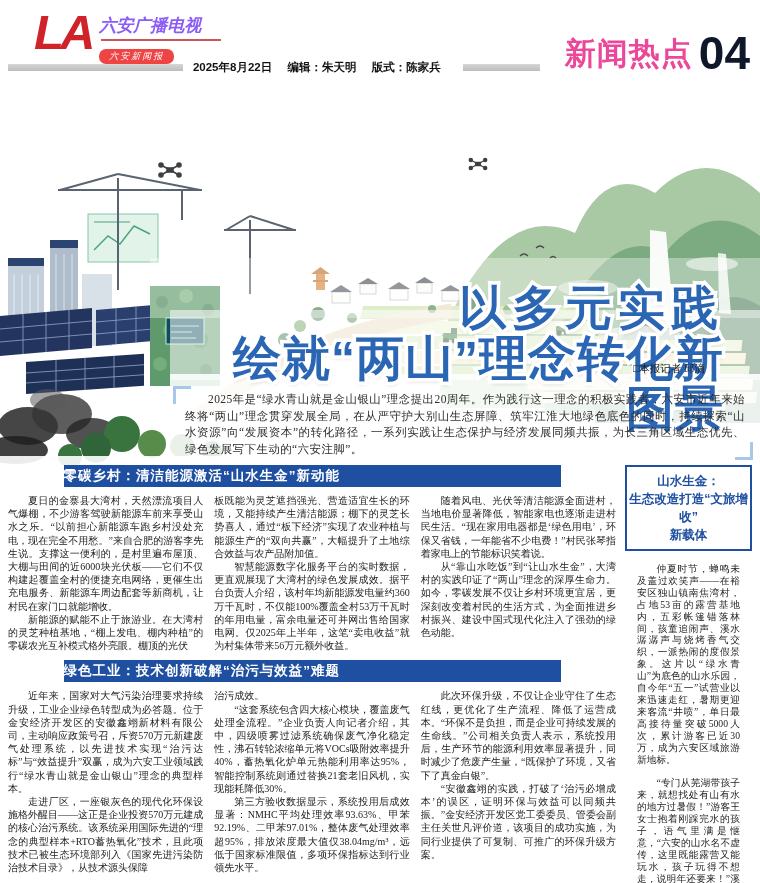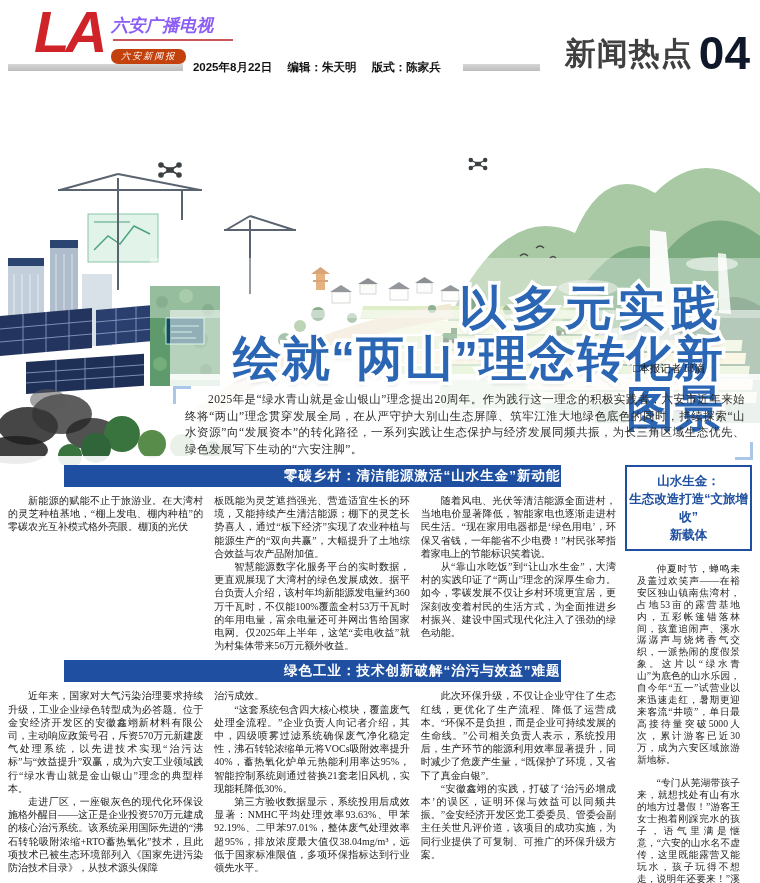--- a/index.html
+++ b/index.html
@@ -1,37 +1,37 @@
 <!DOCTYPE html>
 <html><head>
 <meta charset="utf-8">
 <style>
   html,body{margin:0;padding:0;background:#e9e9e9;}
   .page{position:relative;width:760px;height:883px;margin:0 auto;background:#fff;overflow:hidden;
         font-family:"Liberation Serif",serif;color:#1c1c1c;}
   
   .masthead{position:relative;height:78px;}
   .brand{position:absolute;left:34px;top:8px;display:flex;align-items:flex-start;}
-  .monogram{font-family:"Liberation Sans",sans-serif;font-weight:900;font-size:58px;line-height:48px;
+  .monogram{font-family:"Liberation Sans",sans-serif;font-weight:900;font-size:49px;line-height:48px;
             color:#cf2229;letter-spacing:-4px;font-style:italic;}
   .brand-text{margin-left:8px;padding-top:6px;}
   .brand-name{display:block;color:#8b5cf6;font-weight:bold;font-size:17px;font-style:italic;
               font-family:"Liberation Serif",serif;white-space:nowrap;}
   .brand-rule{display:block;height:2px;width:120px;background:#c9565b;margin:2px 0 4px 2px;}
-  .brand-badge{display:inline-block;background:#c2410c;color:#fff;font-size:9px;line-height:13px;
+  .brand-badge{display:inline-block;background:#ef4444;color:#fff;font-size:9px;line-height:13px;
                padding:1px 10px;border-radius:7px;letter-spacing:2px;font-style:italic;}
   .dateline{position:absolute;left:0;top:60px;width:540px;display:flex;align-items:center;}
   .rule-bar{height:7px;background:linear-gradient(#d6d6d6,#bdbdbd);}
   .rule-bar.l{width:208px;margin-left:8px;}
   .rule-bar.r{width:92px;}
   .date-text{font-family:"Liberation Sans",sans-serif;font-weight:bold;font-size:11.5px;color:#111;
              padding:0 10px;white-space:nowrap;}
   .date-text span{margin-right:12px;}
   .section-mark{position:absolute;right:10px;top:32px;display:flex;align-items:flex-end;}
-  .section-name{font-family:"Liberation Sans",sans-serif;font-weight:900;font-size:31px;color:#404040;
+  .section-name{font-family:"Liberation Sans",sans-serif;font-weight:900;font-size:31px;color:#ec4899;
                 letter-spacing:1px;line-height:40px;}
   .page-no{font-family:"Liberation Sans",sans-serif;font-weight:900;font-size:46px;color:#0f172a;
            line-height:42px;margin-left:6px;}
   
   .hero{position:relative;height:387px;}
   .hero svg{position:absolute;left:0;top:0;}
   .headline{position:absolute;left:212px;top:204px;width:512px;text-align:right;
             font-family:"Liberation Sans",sans-serif;font-weight:700;}
   .hl{position:relative;}
   .hl .stroke{position:absolute;left:0;right:0;color:#fff;-webkit-text-stroke:7px #fff;
@@ -42,21 +42,21 @@
   .byline{position:absolute;left:633px;top:284px;font-size:10.5px;color:#222;white-space:nowrap;}
   .intro{position:absolute;left:185px;top:313px;width:560px;font-size:11.5px;line-height:16.6px;
          color:#2e2e2e;text-align:justify;letter-spacing:.4px;}
   .intro p{margin:0;text-indent:2em;}
   .corner{position:absolute;width:15px;height:15px;}
   .corner.tl{left:-12px;top:-5px;border-left:3px solid #a9c7e8;border-top:3px solid #a9c7e8;}
   .corner.br{right:-8px;bottom:-3px;border-right:3px solid #a9c7e8;border-bottom:3px solid #a9c7e8;}
   
   .content{display:flex;gap:9px;padding:0 8px;height:418px;}
   .main-left{width:608px;flex:none;}
-  .bar-title{width:497px;margin:0 auto 7px auto;background:#1e4fa0;color:#fff;text-align:right;
+  .bar-title{width:497px;margin:0 auto 7px auto;background:#1e4fa0;color:#fff;text-align:left;
              font-family:"Liberation Sans",sans-serif;font-weight:bold;font-size:13.5px;
              line-height:22px;height:22px;letter-spacing:1px;}
   .article{margin-bottom:8px;}
   .cols{display:flex;gap:11px;}
   .col{flex:1;font-size:10px;line-height:13.2px;text-align:justify;color:#1c1c1c;}
   .col p{margin:0;text-indent:2em;}
   .col p.cont{text-indent:0;}
   .side{flex:1;}
   .side-title-box{border:2px solid #1e4fa0;color:#1e4fa0;text-align:center;
                   font-family:"Liberation Sans",sans-serif;font-weight:bold;font-size:12.5px;
@@ -333,39 +333,40 @@
     </div>
   </div>
 
   <div class="content">
     <div class="main-left">
 
       <section class="article">
         <div class="bar-title">零碳乡村：清洁能源激活“山水生金”新动能</div>
         <div class="cols">
           <div class="col">
+            <p>夏日的金寨县大湾村，天然漂流项目人气爆棚，不少游客驾驶新能源车前来享受山水之乐。“以前担心新能源车跑乡村没处充电，现在完全不用愁。”来自合肥的游客李先生说。支撑这一便利的，是村里遍布屋顶、大棚与田间的近6000块光伏板——它们不仅构建起覆盖全村的便捷充电网络，更催生出充电服务、新能源车周边配套等新商机，让村民在家门口就能增收。</p>
             <p>新能源的赋能不止于旅游业。在大湾村的灵芝种植基地，“棚上发电、棚内种植”的零碳农光互补模式格外亮眼。棚顶的光伏</p>
           </div>
           <div class="col">
             <p class="cont">板既能为灵芝遮挡强光、营造适宜生长的环境，又能持续产生清洁能源；棚下的灵芝长势喜人，通过“板下经济”实现了农业种植与能源生产的“双向共赢”，大幅提升了土地综合效益与农产品附加值。</p>
             <p>智慧能源数字化服务平台的实时数据，更直观展现了大湾村的绿色发展成效。据平台负责人介绍，该村年均新能源发电量约360万千瓦时，不仅能100%覆盖全村53万千瓦时的年用电量，富余电量还可并网出售给国家电网。仅2025年上半年，这笔“卖电收益”就为村集体带来56万元额外收益。</p>
           </div>
           <div class="col">
             <p>随着风电、光伏等清洁能源全面进村，当地电价显著降低，智能家电也逐渐走进村民生活。“现在家用电器都是‘绿色用电’，环保又省钱，一年能省不少电费！”村民张琴指着家电上的节能标识笑着说。</p>
             <p>从“靠山水吃饭”到“让山水生金”，大湾村的实践印证了“两山”理念的深厚生命力。如今，零碳发展不仅让乡村环境更宜居，更深刻改变着村民的生活方式，为全面推进乡村振兴、建设中国式现代化注入了强劲的绿色动能。</p>
           </div>
         </div>
       </section>
 
       <section class="article">
         <div class="bar-title">绿色工业：技术创新破解“治污与效益”难题</div>
         <div class="cols">
           <div class="col">
             <p>近年来，国家对大气污染治理要求持续升级，工业企业绿色转型成为必答题。位于金安经济开发区的安徽鑫翊新材料有限公司，主动响应政策号召，斥资570万元新建废气处理系统，以先进技术实现“治污达标”与“效益提升”双赢，成为六安工业领域践行“绿水青山就是金山银山”理念的典型样本。</p>
-            <p>走进厂区，一座银灰色的现代化环保设施格外醒目——这正是企业投资570万元建成的核心治污系统。该系统采用国际先进的“沸石转轮吸附浓缩+RTO蓄热氧化”技术，且此项技术已被生态环境部列入《国家先进污染防治技术目录》，从技术源头保障</p>
+            <p>走进厂区，一座银灰色的现代化环保设施格外醒目——这正是企业投资570万元建成的核心治污系统。该系统采用国际先进的“理念的典型样本+RTO蓄热氧化”技术，且此项技术已被生态环境部列入《国家先进污染防治技术目录》，从技术源头保障</p>
           </div>
           <div class="col">
             <p class="cont">治污成效。</p>
             <p>“这套系统包含四大核心模块，覆盖废气处理全流程。”企业负责人向记者介绍，其中，四级喷雾过滤系统确保废气净化稳定性，沸石转轮浓缩单元将VOCs吸附效率提升40%，蓄热氧化炉单元热能利用率达95%，智能控制系统则通过替换21套老旧风机，实现能耗降低30%。</p>
             <p>第三方验收数据显示，系统投用后成效显著：NMHC平均处理效率93.63%、甲苯92.19%、二甲苯97.01%，整体废气处理效率超95%，排放浓度最大值仅38.04mg/m³，远低于国家标准限值，多项环保指标达到行业领先水平。</p>
           </div>
           <div class="col">
             <p>此次环保升级，不仅让企业守住了生态红线，更优化了生产流程、降低了运营成本。“环保不是负担，而是企业可持续发展的生命线。”公司相关负责人表示，系统投用后，生产环节的能源利用效率显著提升，同时减少了危废产生量，“既保护了环境，又省下了真金白银”。</p>
             <p>“安徽鑫翊的实践，打破了‘治污必增成本’的误区，证明环保与效益可以同频共振。”金安经济开发区党工委委员、管委会副主任关世凡评价道，该项目的成功实施，为同行业提供了可复制、可推广的环保升级方案。</p>
           </div>

